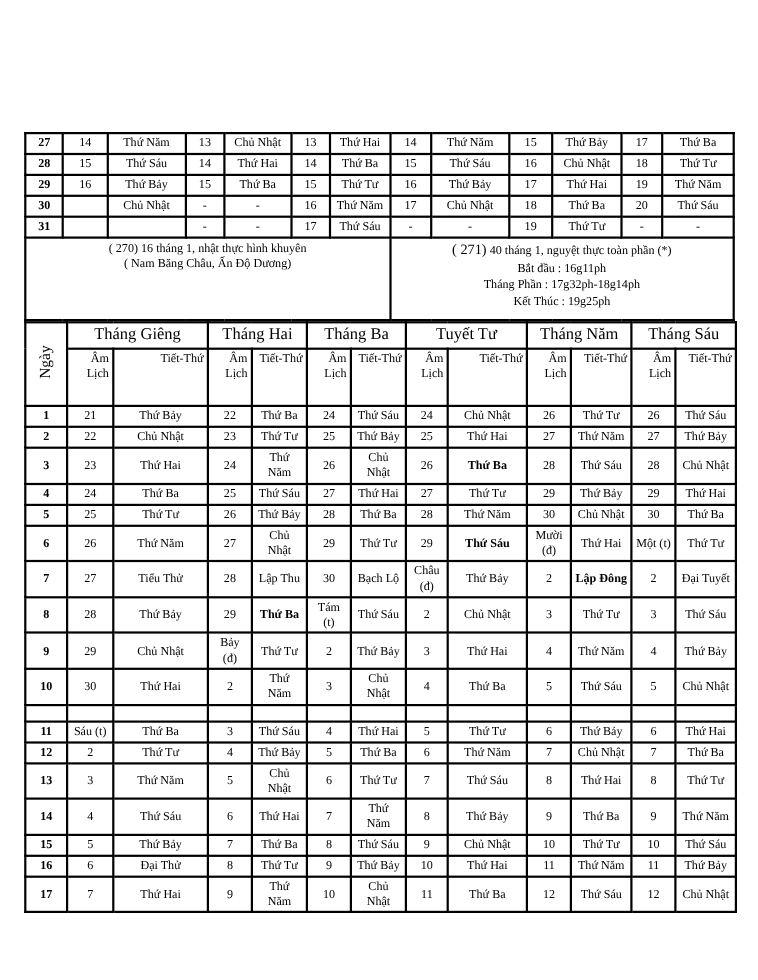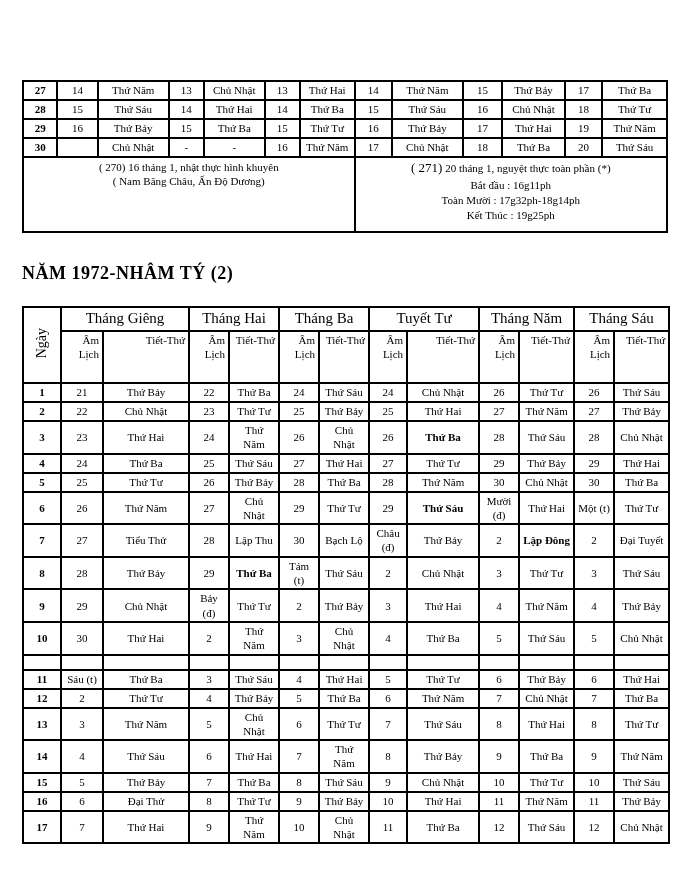--- a/index.html
+++ b/index.html
@@ -1,17 +1,17 @@
 <!DOCTYPE html>
 <html><head>
 <meta charset="utf-8">
 <style>
   html,body { margin:0; padding:0; background:#fff; color:#000; }
   body { width:689px; height:891px; font-family:"Liberation Serif", serif; }
-  .page { padding:80px 0 0 22px; }
+  .page { padding:120px 0 0 22px; }
 
   table { border-collapse:collapse; table-layout:fixed; }
   td, th { border:2px solid #000; font-size:11px; font-weight:normal;
            padding:1px 3px; line-height:1.3; vertical-align:middle; overflow:hidden; }
 
   
   .top-table { width:646px; }
   .top-table th.day { font-weight:bold; text-align:center; }
   .top-table td.num  { text-align:center; }
   .top-table td.name { text-align:center; }
@@ -117,41 +117,55 @@
           <td class="name">-</td>
           <td class="num">16</td>
           <td class="name">Thứ Năm</td>
           <td class="num">17</td>
           <td class="name">Chủ Nhật</td>
           <td class="num">18</td>
           <td class="name">Thứ Ba</td>
           <td class="num">20</td>
           <td class="name">Thứ Sáu</td>
         </tr>
+        <tr class="cal-row">
+          <th class="day">31</th>
+          <td class="num"></td>
+          <td class="name"></td>
+          <td class="num">-</td>
+          <td class="name">-</td>
+          <td class="num">17</td>
+          <td class="name">Thứ Sáu</td>
+          <td class="num">-</td>
+          <td class="name">-</td>
+          <td class="num">19</td>
+          <td class="name">Thứ Tư</td>
+          <td class="num">-</td>
+          <td class="name">-</td>
+        </tr>
       </tbody>
     <tbody>
       <tr class="notes-row">
         <td colspan="7" class="note-left">
           <div>( 270) 16 tháng 1, nhật thực hình khuyên</div>
           <div>( Nam Băng Châu, Ấn Độ Dương)</div>
         </td>
         <td colspan="6" class="note-right">
           <div>
             <span class="note-big">( 271)</span>
-            <span>20 tháng 1, nguyệt thực toàn phần (*)</span>
+            <span>40 tháng 1, nguyệt thực toàn phần (*)</span>
           </div>
           <div class="note-line">Bắt đầu : 16g11ph</div>
-          <div class="note-line">Toàn Mười : 17g32ph-18g14ph</div>
+          <div class="note-line">Tháng Phần : 17g32ph-18g14ph</div>
           <div class="note-line">Kết Thúc : 19g25ph</div>
         </td>
       </tr>
     </tbody>
   </table>
 
-  <h1 class="year-title">NĂM 1972-NHÂM TÝ (2)</h1>
 
   <table class="main-table">
     <colgroup>
       <col style="width:38px">
       <col style="width:42px">
         <col style="width:86px">
       <col style="width:40px">
         <col style="width:50px">
       <col style="width:40px">
         <col style="width:50px">

